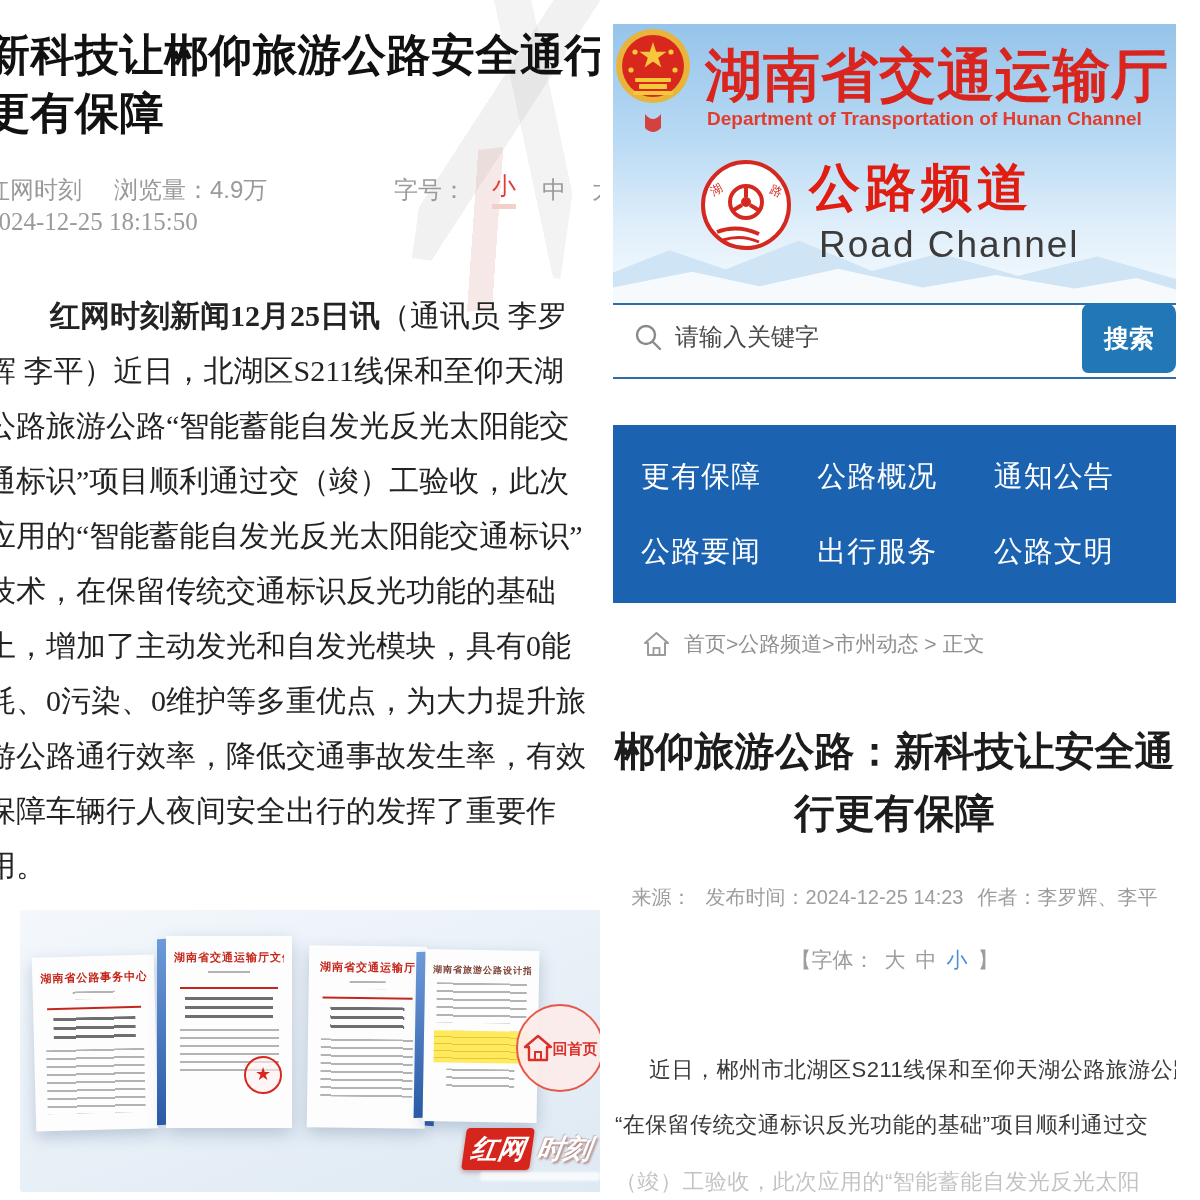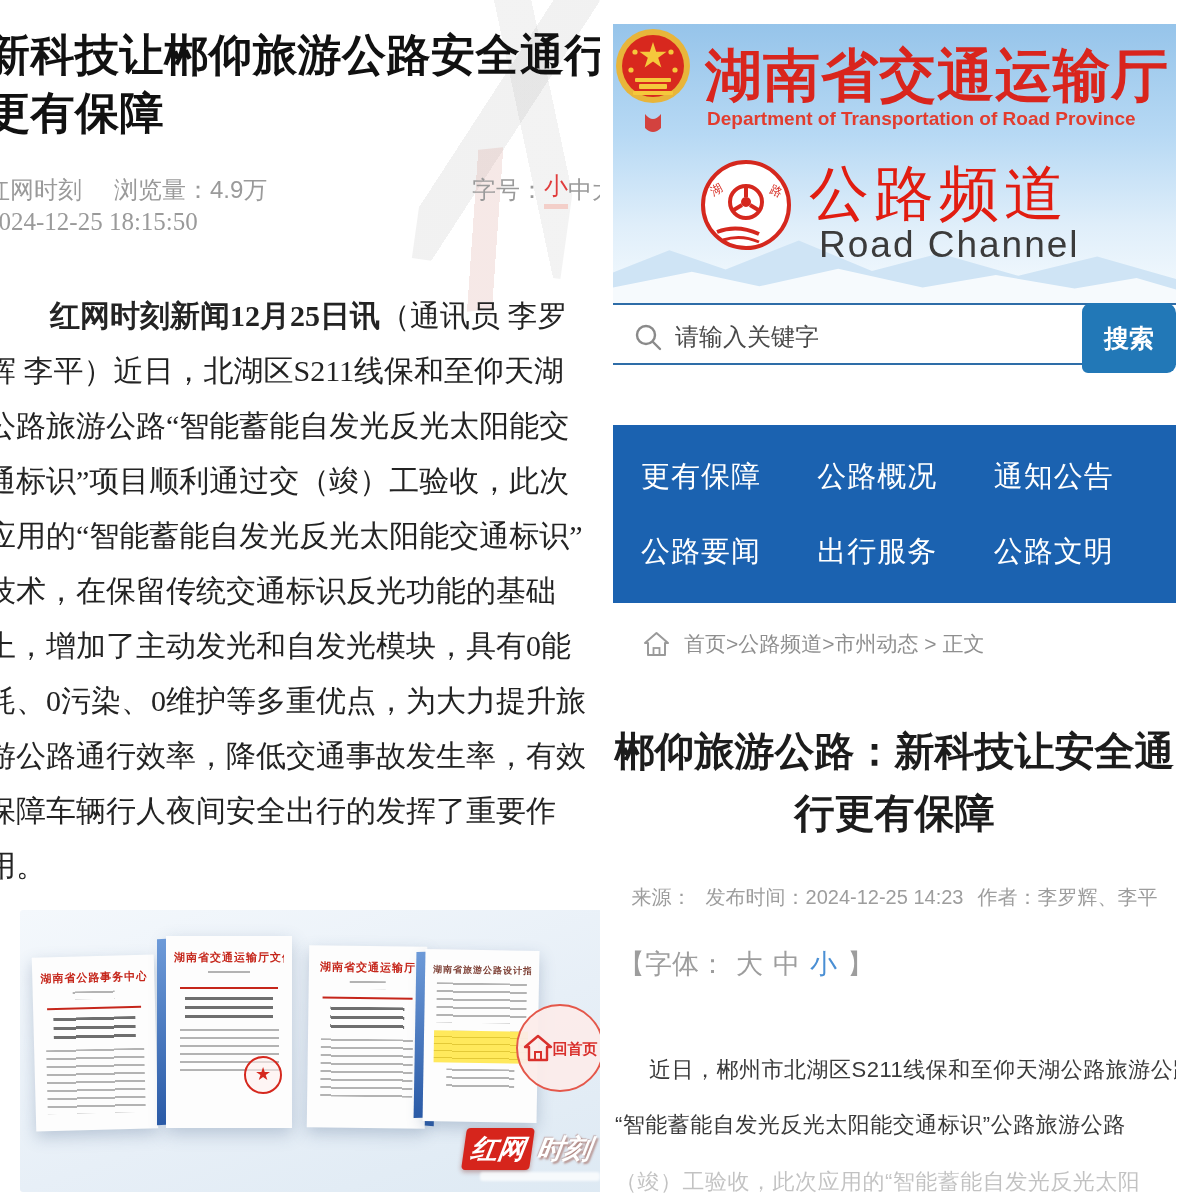--- a/index.html
+++ b/index.html
@@ -14,21 +14,21 @@
         linear-gradient(70deg,transparent 55%,rgba(120,120,120,.09) 55%,rgba(120,120,120,.09) 70%,transparent 70%);
         transform:rotate(8deg);}
   .wm-b{right:60px;top:150px;width:120px;height:160px;background:
         linear-gradient(100deg,transparent 45%,rgba(205,130,120,.18) 45%,rgba(205,130,120,.18) 62%,transparent 62%);
         transform:rotate(-6deg);}
   .l-title{position:absolute;top:26px;left:0;font-size:44px;font-weight:bold;color:#111;
            line-height:58px;white-space:nowrap;letter-spacing:.5px;}
   .l-meta{position:absolute;top:170px;left:0;width:664px;display:flex;align-items:center;
           font-size:24px;color:#9a9a9a;box-sizing:border-box;padding-right:34px;}
   .l-meta .gap{width:32px;}
-  .fs-group{margin-left:auto;display:flex;align-items:center;}
+  .fs-group{margin-left:auto;display:flex;align-items:center;gap:26px;}
   .fs-small{color:#e03c3c;border-bottom:5px solid #f3cfc9;padding-bottom:2px;}
   .l-date{position:absolute;top:208px;left:0;font-size:25px;color:#9a9a9a;
           font-family:"Liberation Serif",serif;}
   .l-body{position:absolute;top:288px;left:0;width:664px;font-size:30px;color:#232323;
           font-family:"Liberation Serif",serif;}
   .l-body .line{white-space:nowrap;height:55px;line-height:55px;overflow:visible;}
   .l-body .indent{padding-left:64px;}
   .l-body b{font-weight:bold;}
   
   .l-figure{position:absolute;top:910px;left:34px;width:630px;height:282px;overflow:hidden;
@@ -69,46 +69,46 @@
   .banner{position:absolute;top:24px;left:0;width:563px;height:279px;overflow:hidden;
           background:linear-gradient(180deg,#96c4ea 0%,#b7d9f4 40%,#dfeefa 72%,#f6fbfe 100%);}
   .mtn1{position:absolute;bottom:0;left:0;right:0;height:80px;background:#cfe4f5;
         clip-path:polygon(0 100%,0 62%,10% 34%,20% 58%,33% 22%,46% 60%,58% 38%,72% 66%,86% 42%,100% 70%,100% 100%);}
   .mtn2{position:absolute;bottom:0;left:0;right:0;height:52px;background:rgba(255,255,255,.8);
         clip-path:polygon(0 100%,0 70%,14% 40%,26% 68%,40% 34%,55% 70%,68% 46%,82% 72%,93% 52%,100% 74%,100% 100%);}
   .org-cn{position:absolute;left:92px;top:14px;font-size:57px;font-weight:bold;color:#d9251d;
           letter-spacing:1px;white-space:nowrap;}
   .org-en{position:absolute;left:94px;top:84px;font-size:19px;font-weight:bold;color:#e23c2e;
           white-space:nowrap;width:470px;overflow:hidden;}
-  .ch-cn{position:absolute;left:196px;top:130px;font-size:60px;font-weight:normal;color:#e11d11;
+  .ch-cn{position:absolute;left:196px;top:130px;font-size:51px;font-weight:bold;color:#e11d11;
          letter-spacing:5px;white-space:nowrap;}
   .ch-en{position:absolute;left:206px;top:200px;font-size:37px;color:#3b3b3b;letter-spacing:2px;
          font-weight:500;white-space:nowrap;}
   .seal{position:absolute;left:86px;top:134px;}
   .emblem{position:absolute;left:2px;top:2px;}
-  .search-bar{position:absolute;top:303px;left:0;width:563px;height:62px;background:#fff;
+  .search-bar{position:absolute;top:303px;left:0;width:563px;height:76px;background:#fff;
               border-top:2px solid #2e6da8;border-bottom:2px solid #2e6da8;box-sizing:border-box;}
   .search-input{position:absolute;left:60px;top:6px;width:380px;height:50px;border:none;outline:none;
                 font-size:24px;color:#333;font-family:"Liberation Sans",sans-serif;}
   .search-input::placeholder{color:#4a4a4a;opacity:1;}
   .search-icon{position:absolute;left:20px;top:17px;}
   .search-btn{position:absolute;right:0;top:-2px;width:94px;height:70px;background:#2278b7;
               color:#fff;font-size:25px;font-weight:bold;border:none;border-radius:9px 10px 9px 6px;
               cursor:pointer;font-family:"Liberation Sans",sans-serif;}
   .nav{position:absolute;top:425px;left:0;width:563px;height:178px;background:#1b62b0;
        display:grid;grid-template-columns:1fr 1fr 1fr;align-items:center;
        box-sizing:border-box;padding:14px 6px 14px 28px;}
   .nav-item{color:#fff;font-size:29px;letter-spacing:1px;cursor:pointer;white-space:nowrap;}
   .crumbs{position:absolute;top:630px;left:30px;display:flex;align-items:center;gap:14px;
           color:#8f8f8f;font-size:21px;}
   .r-title{position:absolute;top:720px;left:0;width:563px;text-align:center;font-size:40px;
            font-weight:bold;color:#1c1c1c;line-height:62px;}
   .r-meta{position:absolute;top:884px;left:0;width:563px;display:flex;justify-content:center;
           gap:14px;font-size:20px;color:#9d9d9d;white-space:nowrap;}
-  .r-fontrow{position:absolute;top:946px;left:0;width:563px;text-align:left;font-size:27px;color:#9d9d9d;}
+  .r-fontrow{position:absolute;top:946px;left:0;width:563px;text-align:center;font-size:21px;color:#9d9d9d;}
   .r-fontrow span{margin:0 5px;}
   .fr-small{color:#4a8fd4;cursor:pointer;}
   .r-body{position:absolute;left:0;width:563px;font-size:22px;color:#3a3a3a;letter-spacing:.5px;
           white-space:nowrap;}
   .bl1{top:1055px;padding-left:36px;}
   .bl2{top:1110px;padding-left:2px;}
   .bl3{top:1167px;padding-left:2px;opacity:.3;}
   .r-body,.bl1,.bl2,.bl3{position:absolute;}
 </style>
 </head>
@@ -226,21 +226,21 @@
           <circle cx="16" cy="44" r="2.6"></circle>
             <circle cx="60" cy="44" r="2.6"></circle>
         </g>
         <rect x="20" y="52" width="36" height="4" rx="1" fill="#f5c83c"></rect>
         <rect x="24" y="58" width="28" height="5" rx="1" fill="#f5c83c"></rect>
         <rect x="18" y="65" width="40" height="4" rx="1" fill="#f5c83c"></rect>
         <path d="M30 88 q8 10 16 0 l0 14 q-8 8 -16 0 Z" fill="#d8281e" opacity=".85"></path>
       </svg>
 
       <div class="org-cn">湖南省交通运输厅</div>
-      <div class="org-en">Department of Transportation of Road Province</div>
+      <div class="org-en">Department of Transportation of Hunan Channel</div>
 
       <svg class="seal" width="94" height="94" viewBox="0 0 94 94">
         <circle cx="47" cy="47" r="43" fill="#fff" stroke="#d5281e" stroke-width="4"></circle>
         <circle cx="47" cy="44" r="16" fill="none" stroke="#d5281e" stroke-width="4"></circle>
         <circle cx="47" cy="44" r="5" fill="#d5281e"></circle>
         <line x1="47" y1="39" x2="47" y2="28" stroke="#d5281e" stroke-width="4"></line>
         <line x1="43" y1="47" x2="33" y2="53" stroke="#d5281e" stroke-width="4"></line>
         <line x1="51" y1="47" x2="61" y2="53" stroke="#d5281e" stroke-width="4"></line>
         <path d="M18 74 q20 -8 42 2" fill="none" stroke="#d5281e" stroke-width="4"></path>
         <path d="M24 82 q18 -6 36 2" fill="none" stroke="#d5281e" stroke-width="3"></path>
@@ -288,17 +288,17 @@
       <span>
         <span>作者：</span><span>李罗辉、李平</span>
       </span>
     </div>
 
     <div class="r-fontrow">
       <span>【字体：</span><span>大</span><span>中</span><span class="fr-small">小</span><span>】</span>
     </div>
 
     <div class="r-body bl1">近日，郴州市北湖区S211线保和至仰天湖公路旅游公路</div>
-    <div class="r-body bl2">“智能蓄能自发光反光太阳能交通标识”公路旅游公路</div>
+    <div class="r-body bl2">“在保留传统交通标识反光功能的基础”项目顺利通过交</div>
     <div class="r-body bl3">（竣）工验收，此次应用的“智能蓄能自发光反光太阳</div>
 
   </div>
 </div>
 
 </body></html>

